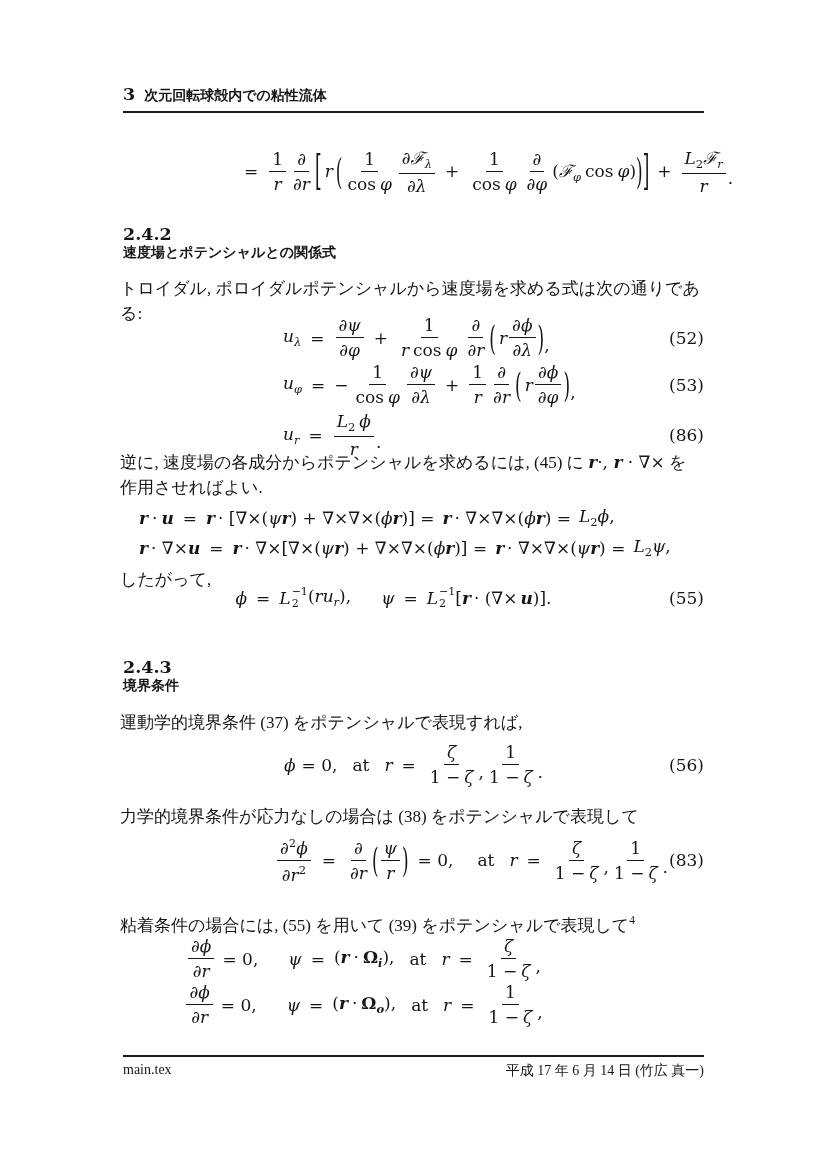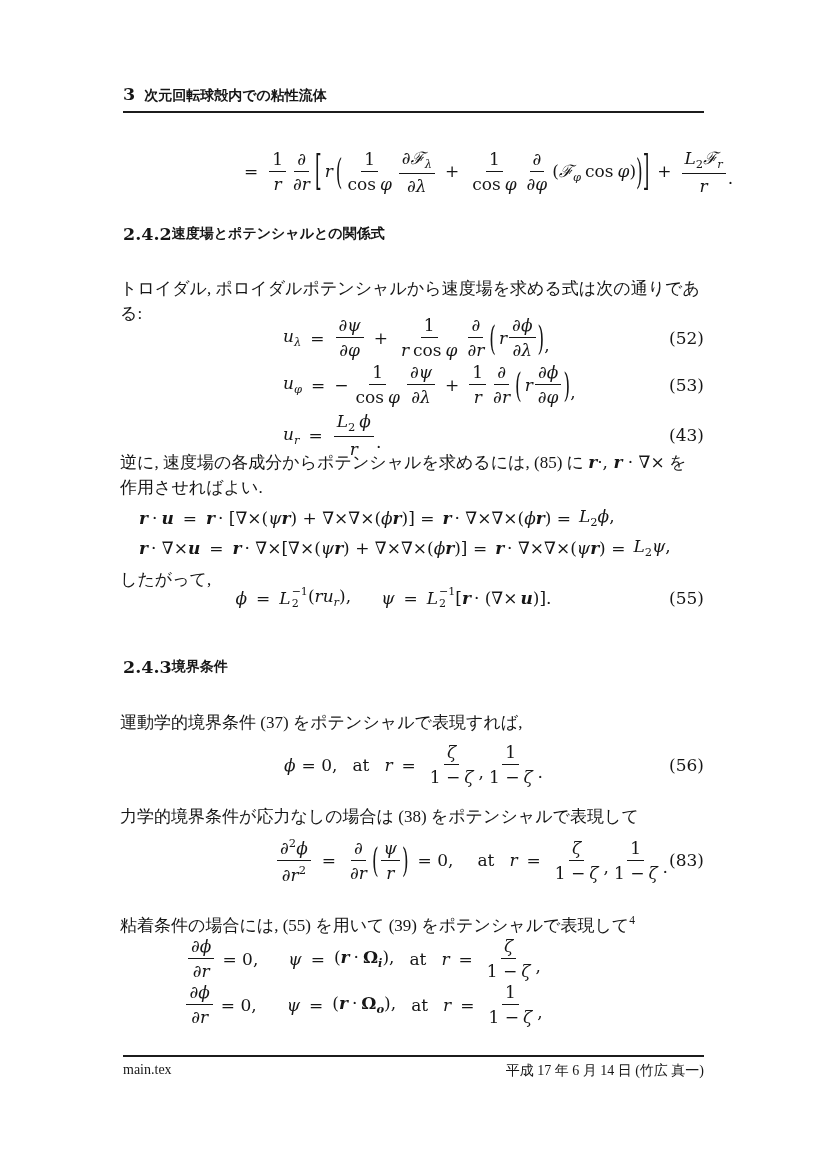--- a/index.html
+++ b/index.html
@@ -7,21 +7,21 @@
   .jp{font-family:"Liberation Serif","DejaVu Serif",serif;font-size:17px;line-height:25px;}
   .para{position:absolute;left:120px;width:581px;}
   .hrule{position:absolute;left:123px;width:581px;height:1.5px;background:#1c1c1c;}
   
   .hdr{position:absolute;left:123px;width:581px;display:flex;justify-content:space-between;align-items:baseline;}
   .bno{font-family:"DejaVu Serif","Liberation Serif",serif;font-weight:700;font-size:17.5px;}
   .bti{font-family:Liberation Serif, serif;font-weight:700;font-size:14px;margin-left:9px;}
   .hpg{font-family:"DejaVu Serif",serif;font-weight:700;font-size:17.5px;margin-left:30px;}
   .ftr{position:absolute;left:123px;width:581px;display:flex;justify-content:space-between;font-family:"Liberation Serif","DejaVu Serif",serif;font-size:14px;}
   
-  .sect{position:absolute;left:123px;display:flex;align-items:center;}
+  .sect{position:absolute;left:123px;display:flex;align-items:flex-start;flex-direction:column;}
   .sect .bti{margin-left:0;}
   
   .disp{position:absolute;left:123px;width:581px;display:flex;align-items:center;}
   .mrow{display:flex;align-items:center;white-space:nowrap;font-family:"DejaVu Serif","Liberation Serif",serif;font-size:17px;}
   .g{white-space:nowrap;}
   .mi{font-style:italic;}
   .mo{font-style:normal;}
   .mb{font-style:italic;font-weight:700;}
   .mbo{font-weight:700;}
   .frac{display:inline-flex;flex-direction:column;align-items:center;margin:0 2px;text-align:center;}
@@ -169,25 +169,25 @@
   <div class="disp" style="top:411px">
     <div class="mrow" style="padding-left:160px">
       <span class="g"><span class="mi">u</span><sub class="mi">r</sub></span>
       <span class="g mo rel">=</span>
       <span class="frac">
           <span class="num"><span class="mi">L</span><sub>2</sub><span class="mi thin">ϕ</span></span>
           <span class="den mi">r</span>
         </span>
       <span class="g mo dn">.</span>
     </div>
-    <span class="eqnum">(43)</span>
+    <span class="eqnum">(86)</span>
   </div>
 
   <div class="para jp" style="top:450px">
-    <span>逆に, 速度場の各成分からポテンシャルを求めるには, (85) に </span><span class="imath"><span class="mb">r</span><span class="mo">·,</span> <span class="mb">r</span> <span class="mo">· ∇×</span></span><span> を作用させればよい.</span>
+    <span>逆に, 速度場の各成分からポテンシャルを求めるには, (45) に </span><span class="imath"><span class="mb">r</span><span class="mo">·,</span> <span class="mb">r</span> <span class="mo">· ∇×</span></span><span> を作用させればよい.</span>
   </div>
 
   <div class="disp" style="top:506px">
     <div class="mrow" style="padding-left:16px">
       <span class="g"><span class="mb">r</span><span class="mo" style="margin:0 4px">·</span><span class="mb">u</span></span>
       <span class="g mo rel">=</span>
       <span class="g"><span class="mb">r</span><span class="mo" style="margin-left:3px">· [∇×(</span><span class="mi">ψ</span><span class="mb">r</span><span class="mo">) + ∇×∇×(</span><span class="mi">ϕ</span><span class="mb">r</span><span class="mo">)] =</span></span>
       <span class="g" style="margin-left:8px"><span class="mb">r</span><span class="mo" style="margin-left:3px">· ∇×∇×(</span><span class="mi">ϕ</span><span class="mb">r</span><span class="mo">) =</span></span>
       <span class="g" style="margin-left:8px"><span class="mi">L</span><sub>2</sub><span class="mi">ϕ</span><span class="mo">,</span></span>
     </div>

